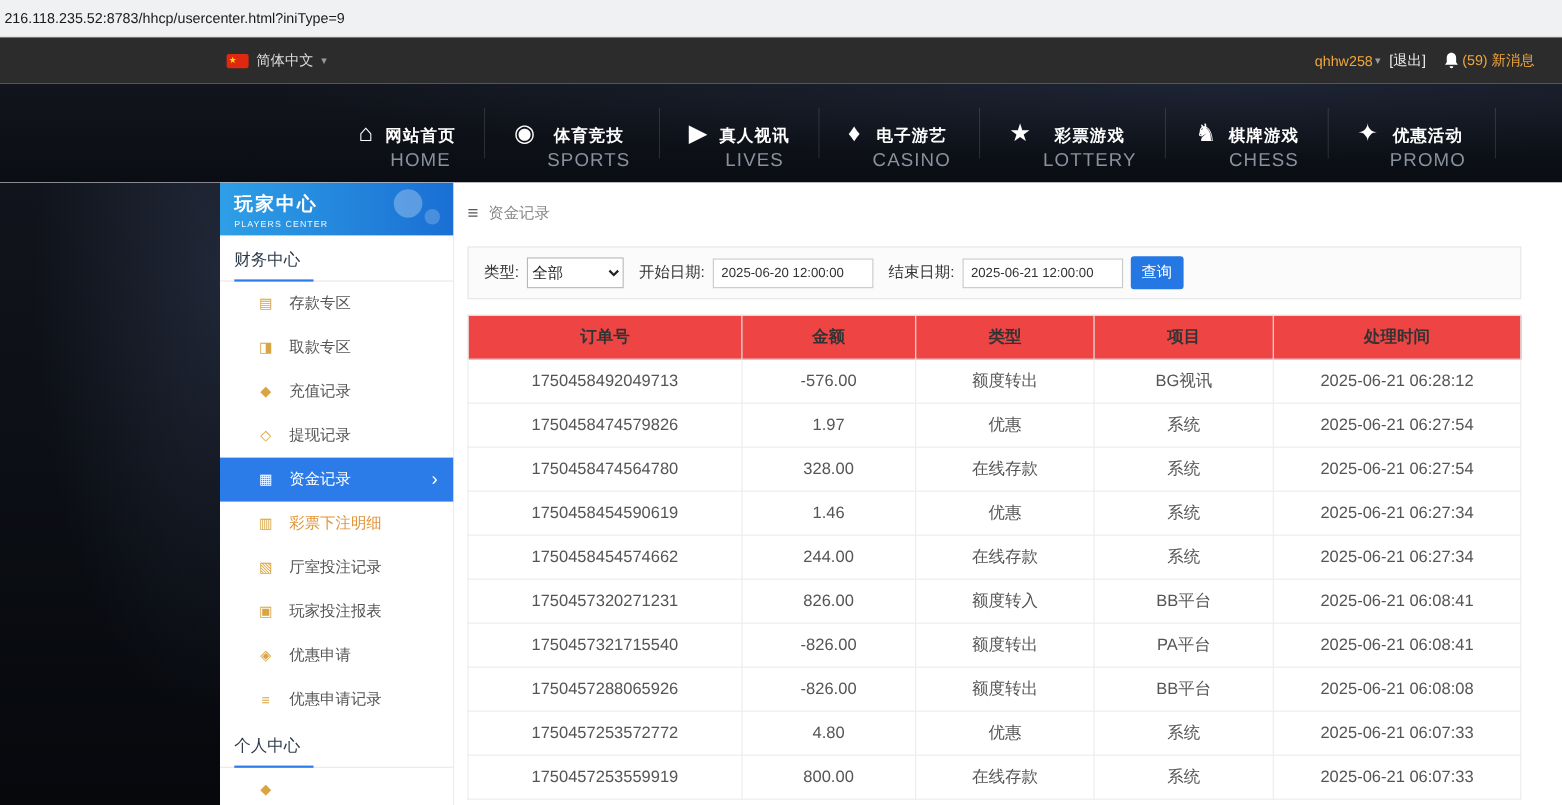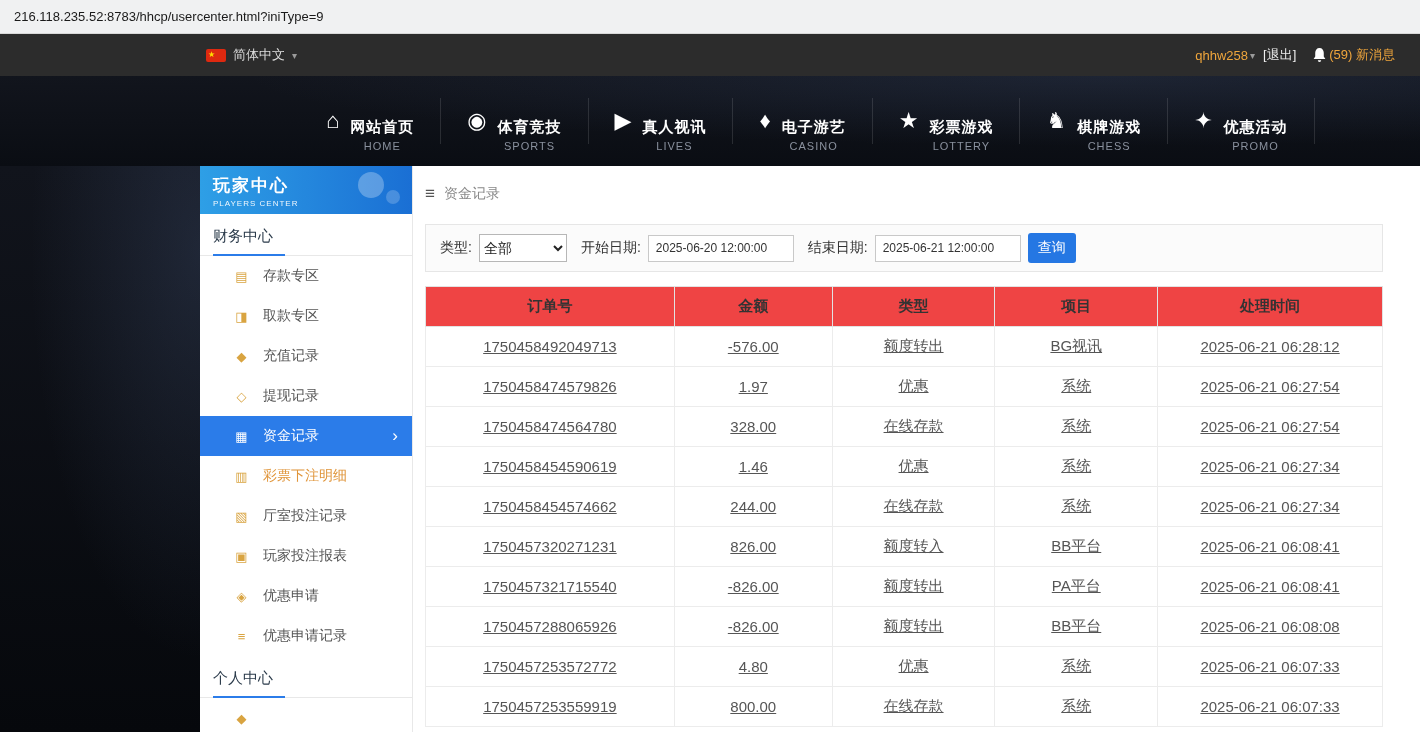--- a/index.html
+++ b/index.html
@@ -1,21 +1,21 @@
 <!DOCTYPE html>
 <html><head>
 <meta charset="utf-8">
 <style>
   * { margin:0; padding:0; box-sizing:border-box; }
   html,body { width:1420px; height:732px; overflow:hidden; }
   body { font-family:"Liberation Sans","DejaVu Sans",sans-serif; background:#fff; }
 
   
   .url-bar { height:34px; background:#f0f1f2; border-bottom:1px solid #d9d9d9;
-             display:flex; align-items:center; padding-left:14px;
+             display:flex; align-items:center; padding-left:4px;
              font-size:13px; color:#1a1a1a; }
 
   
   .account-bar { height:42px; background:#2c2c2c; color:#ddd; font-size:13px;
                  display:flex; align-items:center; justify-content:space-between;
                  padding:0 25px 0 206px; }
   .lang { display:flex; align-items:center; gap:7px; cursor:pointer; }
   .flag { width:20px; height:13px; background:#de2910; border-radius:2px;
           display:inline-flex; align-items:center; padding-left:2px; }
   .flag-star { color:#ffde00; font-size:8px; line-height:1; }
@@ -30,21 +30,21 @@
   .main-nav { height:90px;
       background: radial-gradient(ellipse at 78% 0%, rgba(70,90,130,.22), transparent 55%),
                   linear-gradient(180deg,#12151d 0%,#0a0d13 100%);
       display:flex; align-items:center; }
   .nav-items { display:flex; margin-left:300px; }
   .nav-item { display:flex; align-items:center; padding:0 26px; height:46px;
               border-right:1px solid rgba(255,255,255,.12); cursor:pointer; }
   .n-icon { color:#fff; font-size:22px; margin-right:11px; line-height:1; }
   .n-text { text-align:center;margin-top:28px; }
   .n-zh { display:block; color:#fff; font-size:15px; font-weight:bold; letter-spacing:1px; }
-  .n-en { display:block; color:#8a919e; font-size:11px; margin-top:3px; letter-spacing:1px; }
+  .n-en { display:block; color:#8a919e; font-size:17px; margin-top:3px; letter-spacing:1px; }
 
   
   .page { position:relative; height:566px; background:#fff; overflow:hidden; }
   .page::before { content:""; position:absolute; left:0; top:0; width:200px; height:100%;
       background: radial-gradient(ellipse at 100% 15%, rgba(80,100,140,.25), transparent 60%),
                   linear-gradient(180deg,#11141c,#06080c); }
 
   
   .sidebar { position:absolute; left:200px; top:0; width:213px; height:100%;
              background:#fff; border-right:1px solid #e8e8e8; }
@@ -83,21 +83,21 @@
   .type-select { height:28px; width:88px; border:1px solid #b7b7b7; font-size:14px;
                  color:#222; background:#fff; }
   .date-input { height:27px; width:146px; border:1px solid #c9c9c9; padding:0 7px;
                 font-size:12px; color:#333; }
   .search-btn { width:48px; height:30px; margin-left:7px; background:#2577e3; color:#fff;
                 border:none; border-radius:3px; font-size:14px; cursor:pointer; }
 
   table { width:100%; margin-top:14px; border-collapse:collapse; font-size:15px; color:#555; }
   th { height:40px; background:#ef4444; color:#333; font-weight:bold;
        border:1px solid #e2e2e2; }
-  td { height:40px; text-align:center; border:1px solid #ececec;text-decoration:underline; }
+  td { height:40px; text-align:center; border:1px solid #ececec; }
   .col-order { width:26%; } .col-amount { width:16.5%; } .col-type { width:17%; }
   .col-item { width:17%; } .col-time { width:23.5%; }
 </style>
 </head>
 <body>
 
 <div class="url-bar">
   <span>216.118.235.52:8783/hhcp/usercenter.html?iniType=9</span>
 </div>
 

